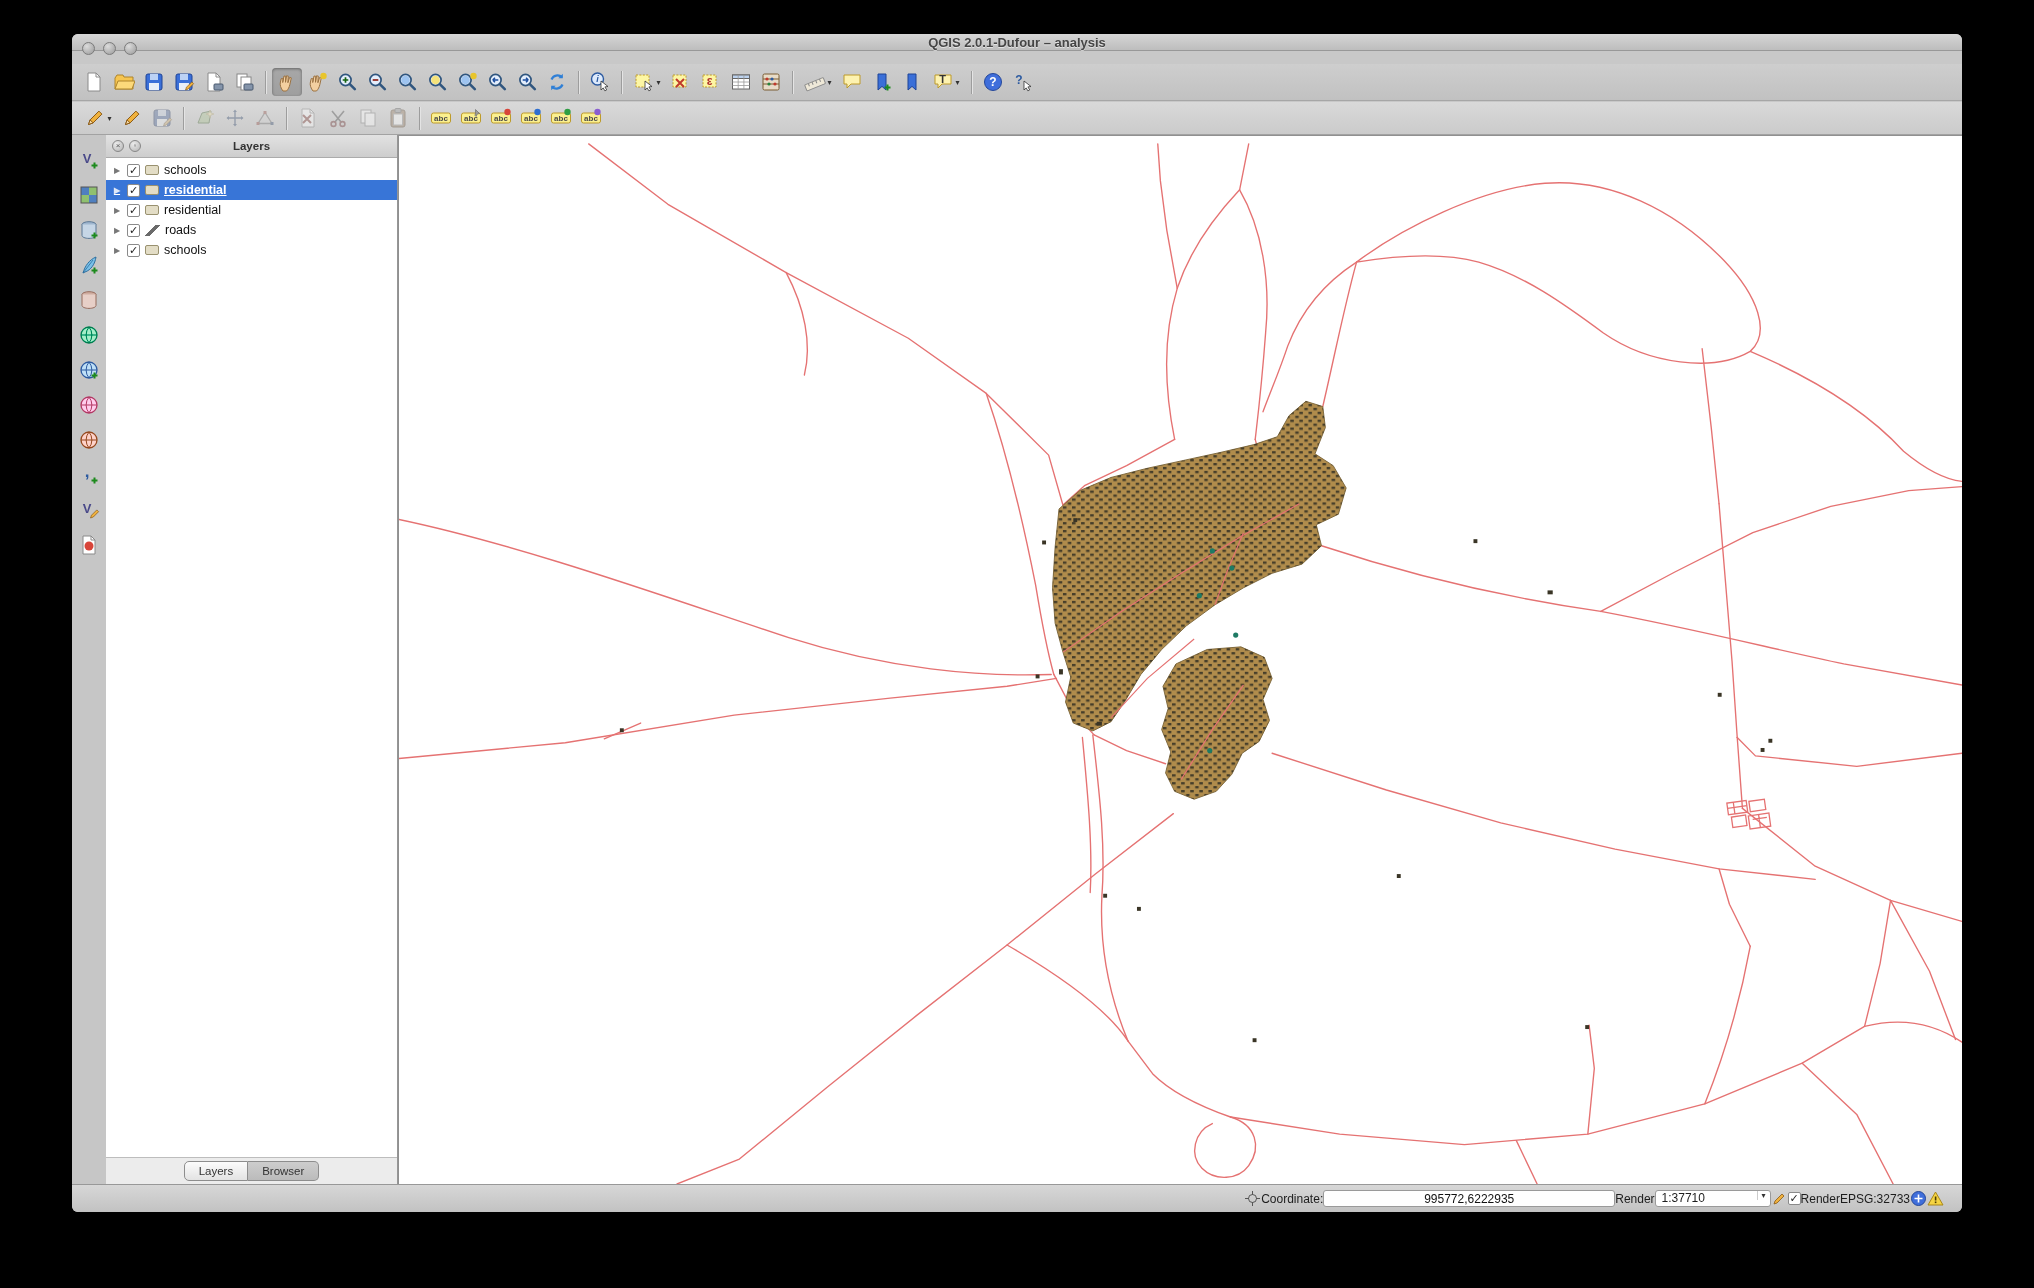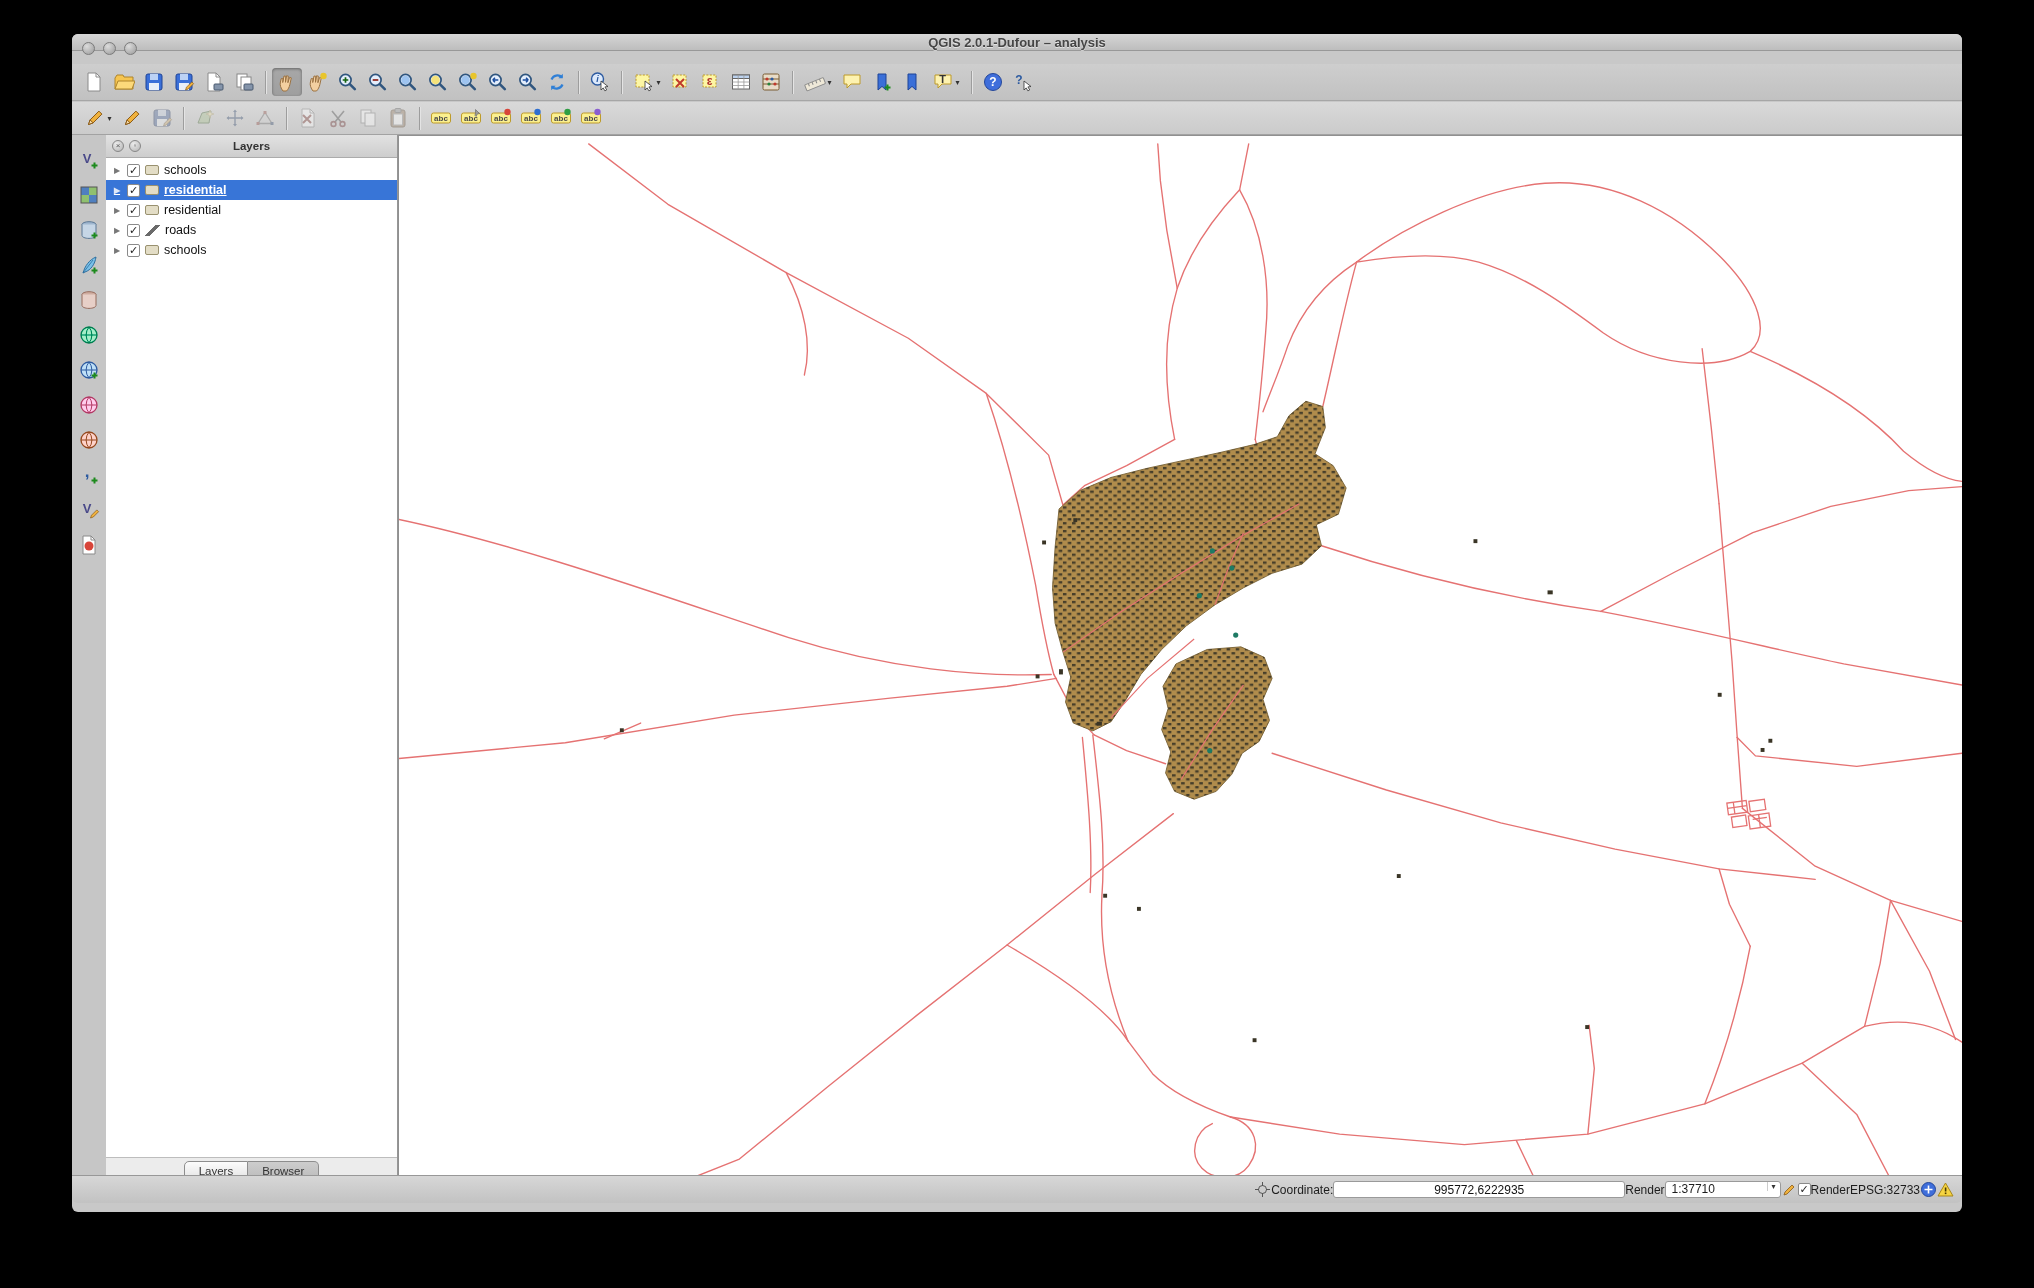--- a/index.html
+++ b/index.html
@@ -84,22 +84,22 @@
   .ptab.first{border-radius:5px 0 0 5px}
   .ptab.last{border-radius:0 5px 5px 0;border-left:none}
   .ptab.active{background:linear-gradient(#fcfcfc,#e3e3e3)}
   
   .canvas{flex:1;position:relative;background:var(--canvas);
           border-left:1px solid #909090;border-top:1px solid #909090}
   .canvas svg{position:absolute;inset:0;width:100%;height:100%}
   .resid{fill:var(--residential);stroke:#7a6438;stroke-width:.7}
   .respat{fill-opacity:.9;stroke:none}
   
-  .status{position:absolute;height:28px;left:0;right:0;bottom:9px;display:flex;
-    align-items:center;padding:0 8px;font-size:12px;color:#1d1d1d;
+  .status{position:absolute;height:28px;left:0;right:0;bottom:0;display:flex;
+    align-items:center;padding:0 18px;font-size:12px;color:#1d1d1d;
     background:linear-gradient(#d7d7d7,#c2c2c2);border-top:1px solid #989898;
     border-radius:0 0 6px 6px}
   .spacer{flex:1}
   .slabel{white-space:nowrap}
   .sinput{width:292px;height:17px;border:1px solid #9a9a9a;border-radius:3px;background:#fff;
           font-size:12px;text-align:center;font-family:inherit;color:#111;padding:0}
   .scombo{width:116px;height:17px;border:1px solid #9a9a9a;border-radius:3px;background:#fff;
           display:flex;align-items:flex-start;font-size:12px;padding-left:6px}
   .cdd{margin-left:auto;font-size:8px;padding:0 4px;color:#333;border-left:1px solid #ccc}
   .scb{width:13px;height:13px;background:#fff;border:1px solid #8a8a8a;border-radius:2px;

